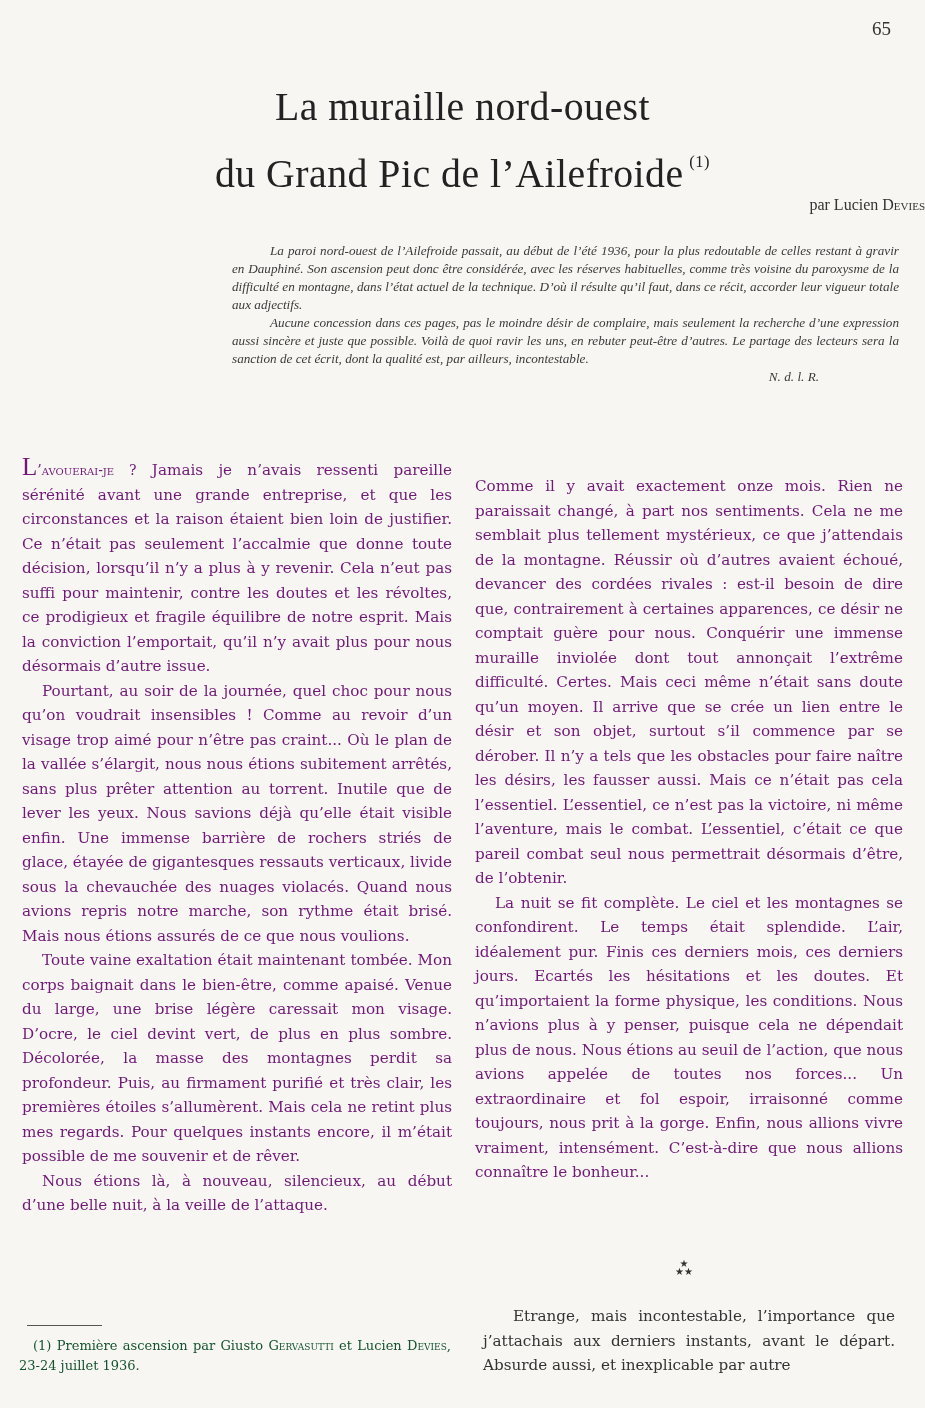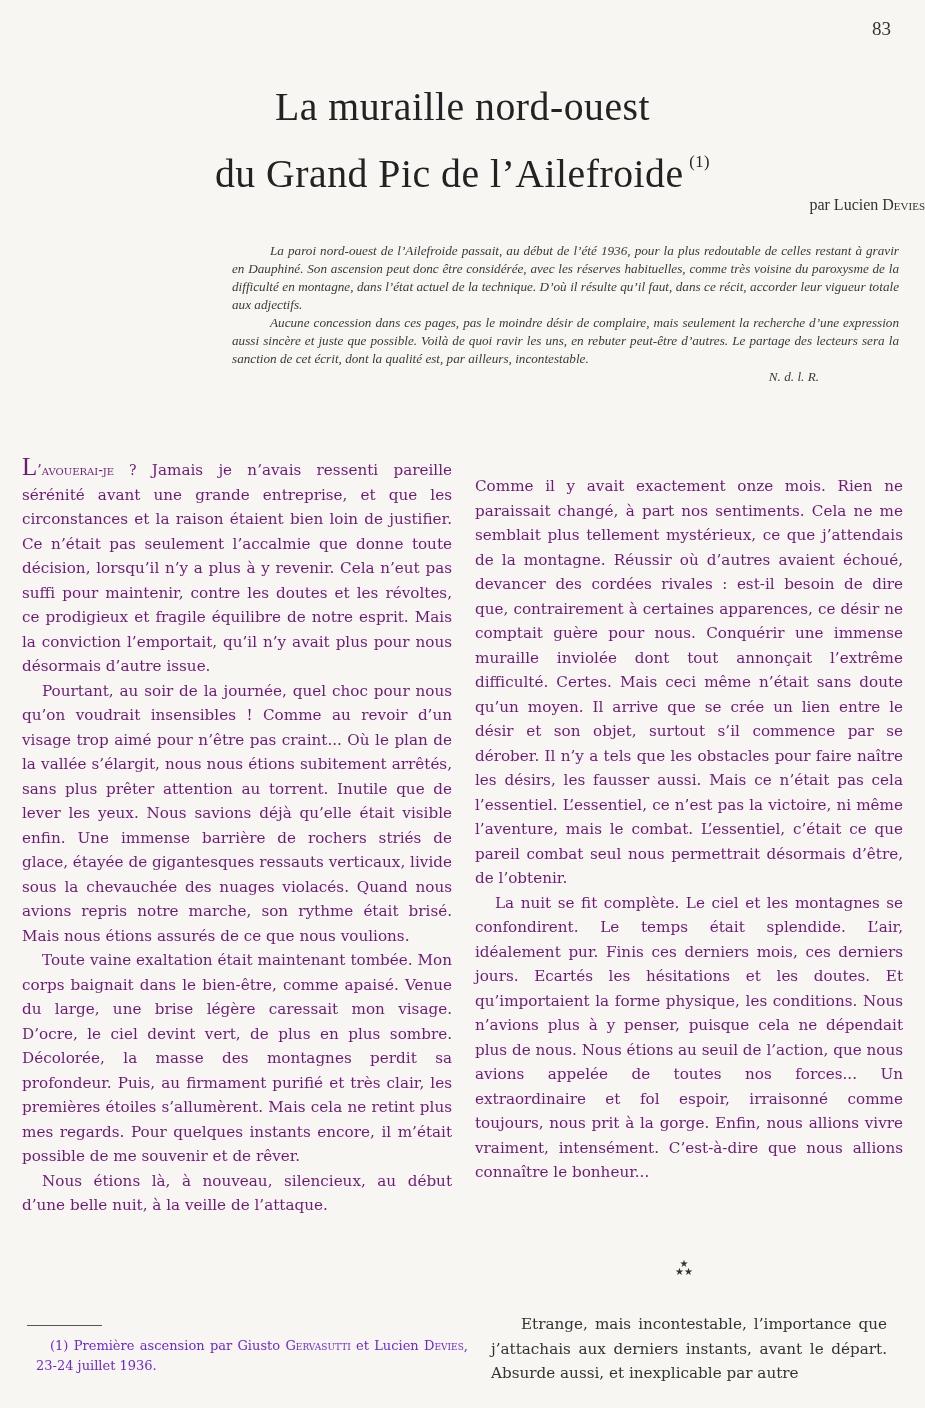--- a/index.html
+++ b/index.html
@@ -98,26 +98,26 @@
     position: absolute;
     top: 1325px;
     left: 27px;
     width: 75px;
     height: 1px;
     background: #555;
   }
   .footnote {
     position: absolute;
     top: 1336px;
-    left: 36px;
+    left: 19px;
     width: 432px;
     font-family: "DejaVu Serif", serif;
     font-size: 13px;
     line-height: 20px;
-    color: #6d28d9;
+    color: #14532d;
     text-align: justify;
   }
   .footnote p { margin: 0; text-indent: 14px; }
   .asterism {
     position: absolute;
     top: 1260px;
     left: 675px;
     font-size: 10px;
     line-height: 8px;
     text-align: center;
@@ -128,26 +128,26 @@
     position: absolute;
     top: 1296px;
     left: 475px;
     width: 428px;
     font-family: "DejaVu Serif", serif;
     font-size: 15.2px;
     line-height: 24.5px;
     color: #333;
     text-align: justify;
   }
-  .col-right-b p { margin: 16px; text-indent: 30px; }
+  .col-right-b p { margin: 8px; text-indent: 30px; }
 </style>
 </head>
 <body>
 
-<div class="page-number">83</div>
+<div class="page-number">65</div>
 
 <div class="title">
   <span class="line">La muraille nord-ouest</span>
   <span class="line"><span>du Grand Pic de l’Ailefroide</span><sup>(1)</sup></span>
 </div>
 
 <div class="byline">
   <span>par Lucien</span>
   <span class="smallcaps">Devies</span>
 </div>

